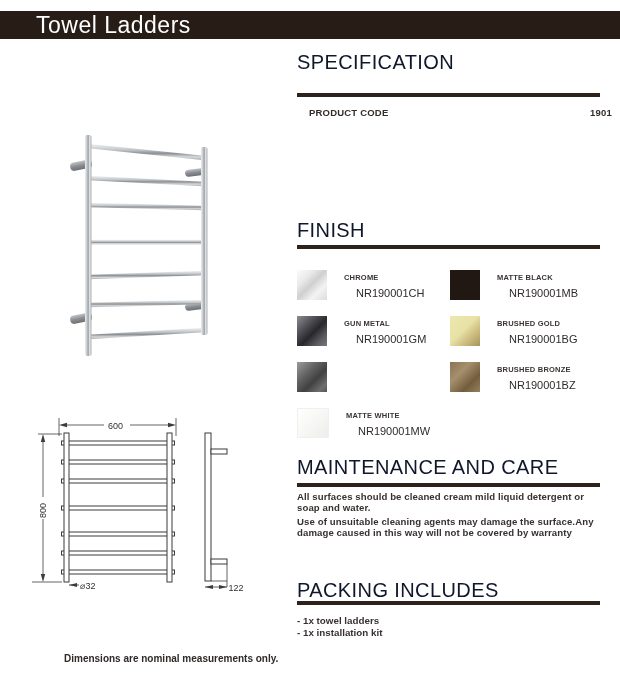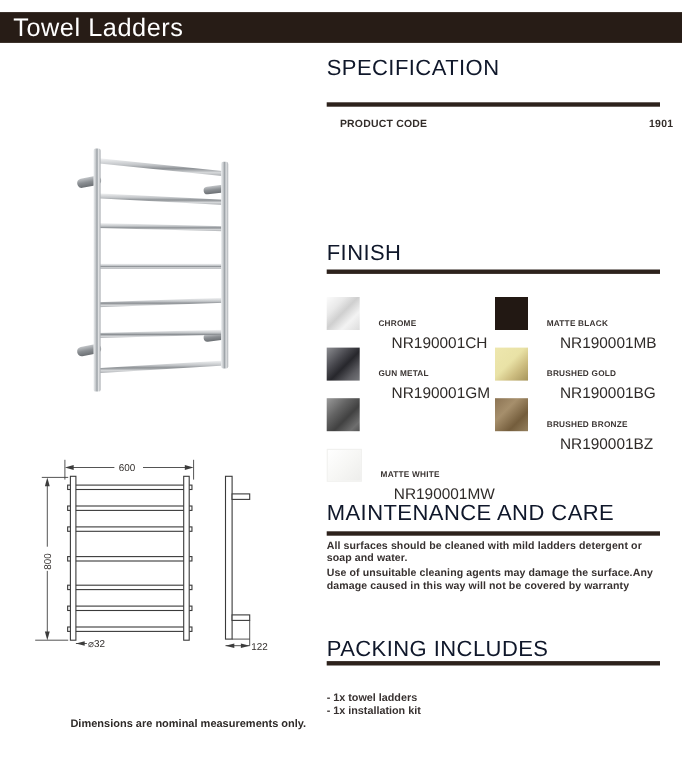--- a/index.html
+++ b/index.html
@@ -6,21 +6,21 @@
   body{
     width:620px;height:695px;position:relative;background:#ffffff;
     font-family:"Liberation Sans",sans-serif;color:#2c2624;overflow:hidden;
   }
   
   .banner{
     position:absolute;left:0;top:11px;width:620px;height:28px;
     background:#271c16;display:flex;align-items:center;
   }
   .banner-title{
-    color:#ffffff;font-size:23px;padding-left:12px;letter-spacing:0.5px;
+    color:#ffffff;font-size:23px;padding-left:36px;letter-spacing:0.5px;
     font-weight:400;white-space:nowrap;
   }
   
   .sec-heading{
     position:absolute;left:297px;width:303px;font-size:20px;font-weight:400;
     letter-spacing:0.4px;color:#0f172a;white-space:nowrap;
   }
   .rule{
     position:absolute;left:297px;width:303px;height:3.5px;background:#2d221c;
   }
@@ -30,38 +30,38 @@
     letter-spacing:0.2px;
   }
   
   .finish-grid{
     position:absolute;left:297px;top:270px;width:303px;
     display:grid;grid-template-columns:153px 150px;grid-row-gap:16px;
   }
   .fcell{display:flex;height:30px;}
   .swatch{width:30px;height:30px;flex:0 0 30px;}
   .fmeta{margin-left:17px;padding-top:3px;}
-  .fname{font-size:7.5px;font-weight:700;color:#3a3432;letter-spacing:0.2px;white-space:nowrap;margin-top:16px;}
-  .fcode{font-size:14px;margin-top:5px;color:#2f2b29;white-space:nowrap;padding-left:12px;}
+  .fname{font-size:7.5px;font-weight:700;color:#3a3432;letter-spacing:0.2px;white-space:nowrap;}
+  .fcode{font-size:11px;margin-top:5px;color:#2f2b29;white-space:nowrap;padding-left:12px;}
   .sw-chrome{background:linear-gradient(135deg,#fbfbfb 0%,#e9e9e9 28%,#cfcfcf 48%,#f3f3f3 72%,#dcdcdc 100%);}
   .sw-matte-black{background:#221813;}
   .sw-gun-metal{background:linear-gradient(135deg,#8d8e92 0%,#4a4a50 35%,#27272c 55%,#5c5c61 80%,#77787c 100%);}
   .sw-brushed-nickel{background:linear-gradient(135deg,#e7e5e0 0%,#cfccc5 35%,#b4b1a8 55%,#d9d6cf 80%,#c4c1ba 100%);}
   .sw-brushed-gold{background:linear-gradient(135deg,#eee7ae 0%,#e9e2a6 45%,#cdbd80 70%,#a6955c 100%);}
   .sw-graphite{background:linear-gradient(135deg,#9b9b9b 0%,#636363 35%,#414141 60%,#6e6e6e 85%,#555555 100%);}
   .sw-brushed-bronze{background:linear-gradient(135deg,#8c7454 0%,#a68f6c 35%,#745d3c 70%,#94805e 100%);}
   .sw-matte-white{background:linear-gradient(135deg,#ffffff 0%,#f6f6f4 55%,#ededeb 100%);border:1px solid #f0f0ee;width:28px;height:28px;}
   
   .body-text{
     position:absolute;left:297px;top:492px;width:306px;font-size:9.6px;
     font-weight:700;color:#373130;line-height:10.8px;letter-spacing:0.1px;
   }
   .body-text p{margin:0 0 3.6px 0;}
   .pack-list{
-    position:absolute;left:297px;top:629px;font-size:9.8px;font-weight:700;
+    position:absolute;left:297px;top:615px;font-size:9.8px;font-weight:700;
     color:#373130;line-height:11.5px;
   }
   .pack-item{white-space:nowrap;}
   
   .product-svg{position:absolute;left:58px;top:128px;}
   .dim-svg{position:absolute;left:28px;top:407px;}
   .footnote{
     position:absolute;left:30px;top:653px;font-size:10px;font-weight:700;
     color:#2e2a28;white-space:nowrap;padding-left:34px;
   }
@@ -177,21 +177,21 @@
     <div class="fmeta">
       <div class="fname">MATTE WHITE</div>
       <div class="fcode">NR190001MW</div>
     </div>
   </div>
 </div>
 
 <div class="sec-heading" style="top:456px">MAINTENANCE AND CARE</div>
 <div class="rule" style="top:483px"></div>
 <div class="body-text">
-  <p>All surfaces should be cleaned with mild ladders detergent or soap and water.</p>
+  <p>All surfaces should be cleaned cream mild liquid detergent or soap and water.</p>
   <p>Use of unsuitable cleaning agents may damage the surface.Any damage caused in this way will not be covered by warranty</p>
 </div>
 
 <div class="sec-heading" style="top:579px">PACKING INCLUDES</div>
 <div class="rule" style="top:601px"></div>
 <div class="pack-list">
   <div class="pack-item">-  1x towel ladders</div>
   <div class="pack-item">-  1x installation kit</div>
 </div>
 

